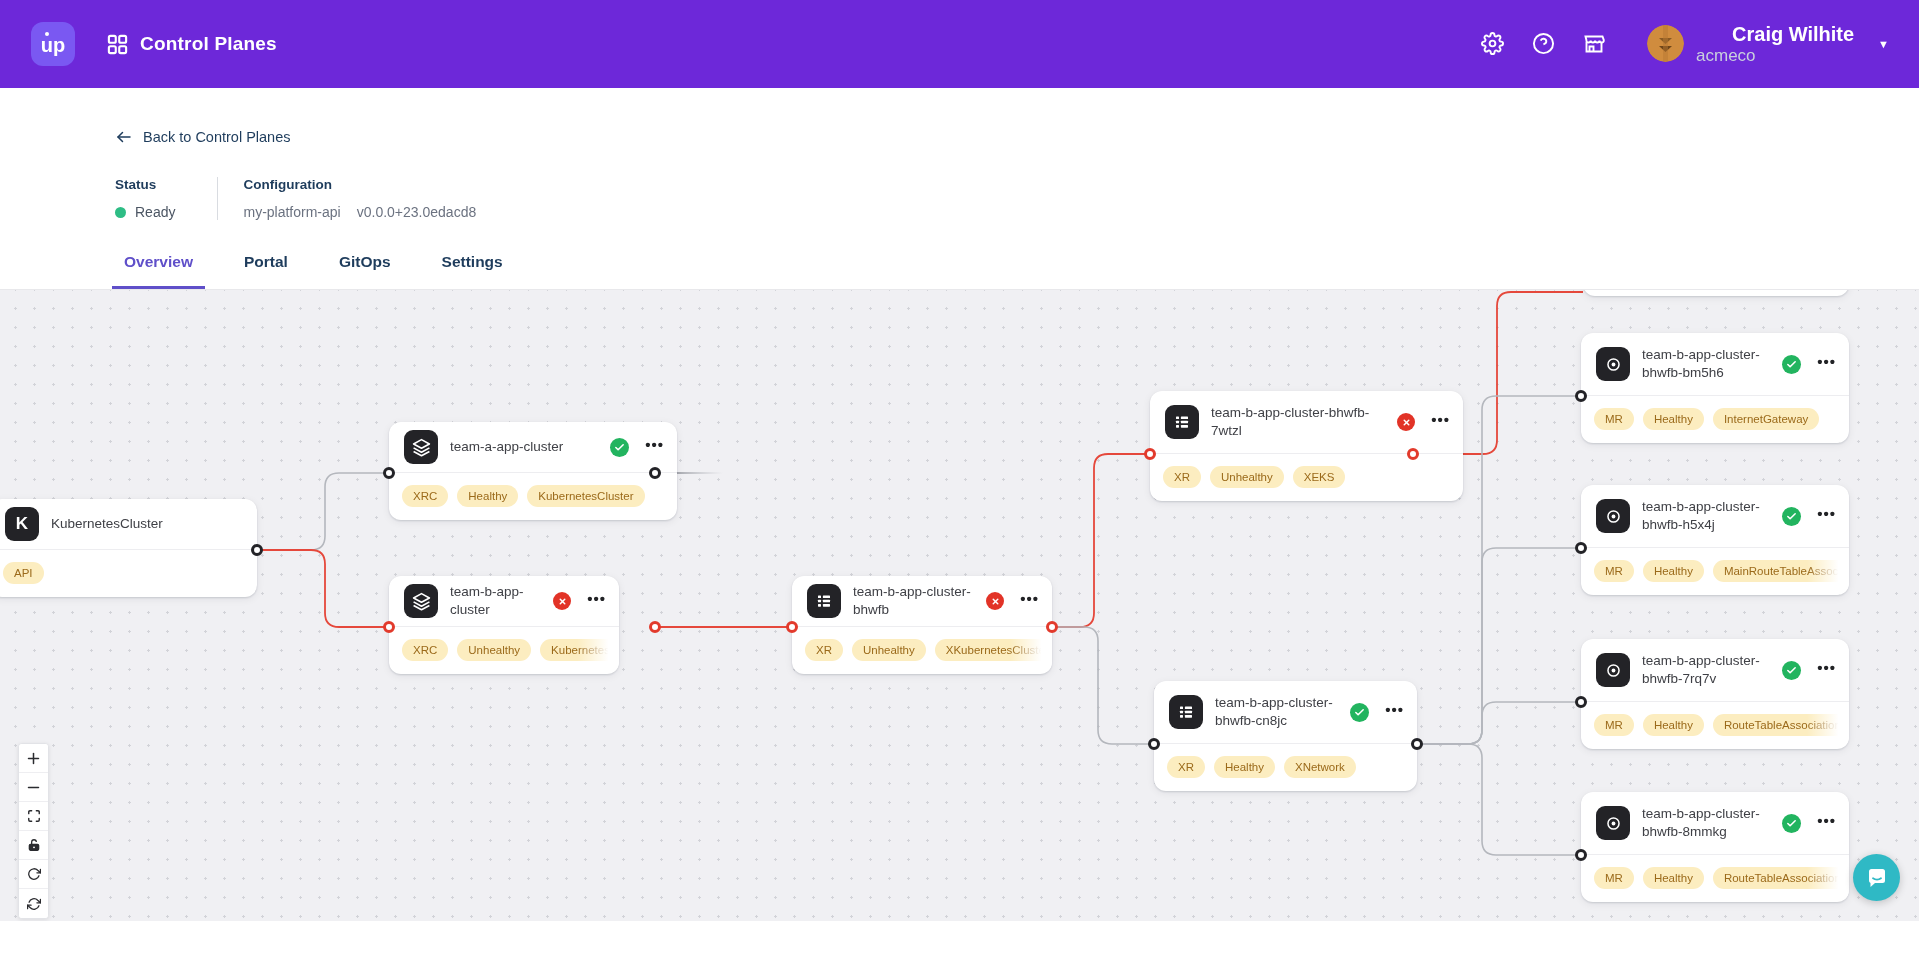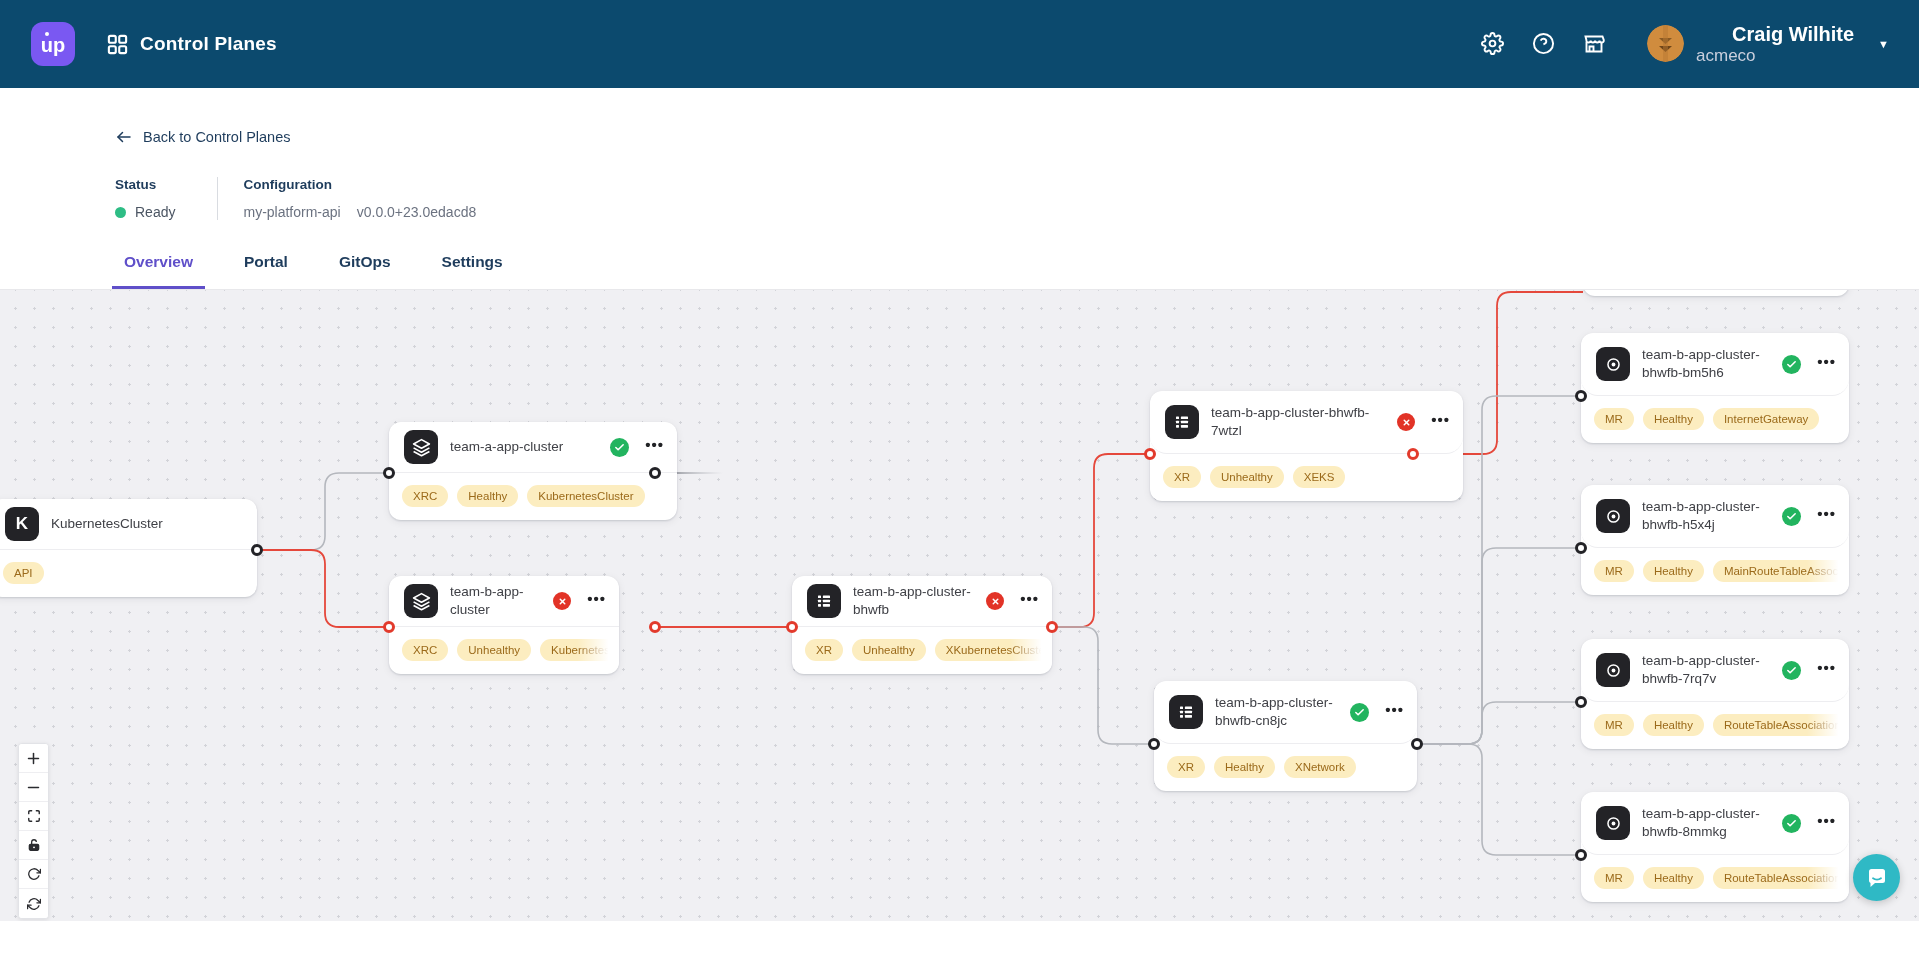--- a/index.html
+++ b/index.html
@@ -3,21 +3,21 @@
 <meta charset="utf-8">
 <style>
   * { box-sizing: border-box; }
   html,body { margin:0; padding:0; }
   body {
     width:1919px; height:959px; overflow:hidden;
     font-family:"Liberation Sans", sans-serif;
     background:#ffffff;
   }
   
-  .navbar { height:88px; background:#0c4a6e; display:flex; align-items:center; padding:0 30px 0 31px; }
+  .navbar { height:88px; background:#6d28d9; display:flex; align-items:center; padding:0 30px 0 31px; }
   .logo { width:44px; height:44px; background:#7a58f2; border-radius:12px; color:#fff;
           font-weight:700; font-size:20px; display:flex; align-items:flex-end; justify-content:center;
           padding-bottom:9px; position:relative; cursor:pointer; }
   .logo::before { content:''; position:absolute; top:10px; left:14px; width:4px; height:4px; background:#fff; border-radius:50%; }
   .nav-app { display:flex; align-items:center; gap:11px; margin-left:30px; }
   .nav-title { color:#fff; font-size:19px; font-weight:700; letter-spacing:.2px; }
   .nav-right { margin-left:auto; display:flex; align-items:center; gap:27px; }
   .nav-icon { width:24px; height:24px; color:#fff; display:flex; align-items:center; justify-content:center; cursor:pointer; }
   .userchip { display:flex; align-items:center; gap:12px; margin-left:14px; cursor:pointer; }
   .avatar { width:37px; height:37px; border-radius:50%; overflow:hidden; flex:0 0 auto; }
@@ -43,21 +43,21 @@
   .tab.active { color:#5f4fc9; border-bottom-color:#5f4fc9; }
   
   .canvas { position:relative; width:1919px; height:632px; overflow:hidden;
             border-top:1px solid #e8e8eb; background-color:#f0f0f3;
             background-image:radial-gradient(#d2d3d8 1.1px, transparent 1.1px);
             background-size:19px 19px; background-position:6px 9px; }
   .edges { position:absolute; inset:0; pointer-events:none; z-index:0; }
   .node { position:absolute; background:#fff; border-radius:12px; z-index:1; overflow:hidden; cursor:pointer;
           box-shadow:0 1px 2px rgba(16,24,40,.14), 0 2px 8px rgba(16,24,40,.07); }
   .node-head { display:flex; align-items:center; gap:12px; height:51px; padding:0 13px 0 15px; border-bottom:1px solid #ededf0; }
-  .node.tall .node-head { height:63px;border-radius:17px; }
+  .node.tall .node-head { height:63px; }
   .kind-icon { width:34px; height:34px; border-radius:9px; background:#232327; color:#fff; flex:0 0 auto;
                display:flex; align-items:center; justify-content:center; font-weight:700; font-size:17px; }
   .node-title { flex:1 1 auto; min-width:0; font-size:13.5px; color:#3f4046; line-height:1.3; overflow:hidden; }
   .status { flex:0 0 auto; border-radius:50%; display:flex; align-items:center; justify-content:center; color:#fff; }
   .status.ok { width:19px; height:19px; background:#22b45f; }
   .status.err { width:18px; height:18px; background:#e23327; }
   .menu-btn { flex:0 0 auto; border:none; background:none; padding:0 0 6px 4px; color:#222326; cursor:pointer;
               font-size:15px; font-weight:700; letter-spacing:1px; line-height:1; }
   .menu-btn::before { content:'•••'; }
   .node-badges { display:flex; gap:9px; padding:12px 13px; white-space:nowrap; overflow:hidden; }

